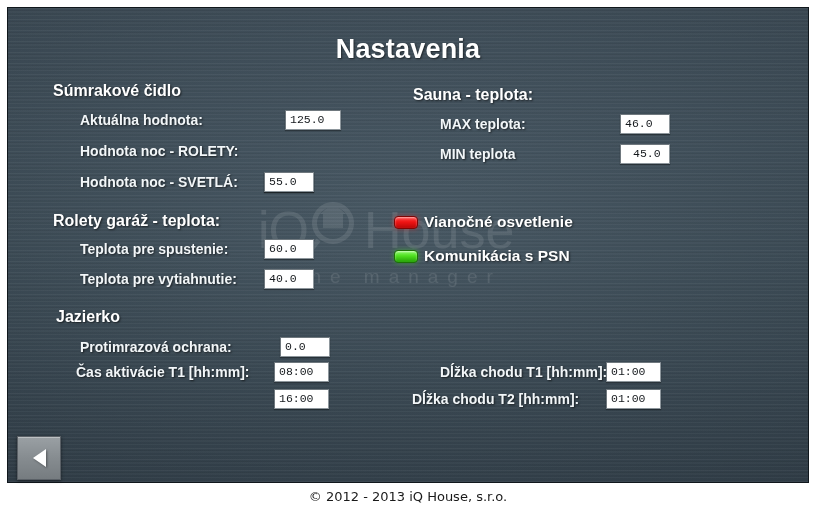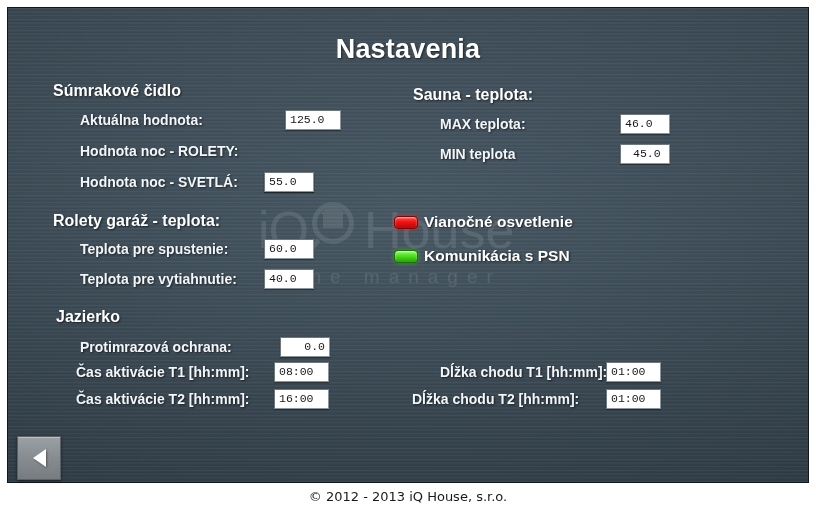--- a/index.html
+++ b/index.html
@@ -285,26 +285,25 @@
 
     <div class="abs field-label" style="left:72px; top:233px;">Teplota pre spustenie:</div>
     <div class="abs val" style="left:256px; top:231px; width:50px;">60.0</div>
 
     <div class="abs field-label" style="left:72px; top:263px;">Teplota pre vytiahnutie:</div>
     <div class="abs val" style="left:256px; top:261px; width:50px;">40.0</div>
 
     <div class="abs group-head" style="left:48px; top:300px;">Jazierko</div>
 
     <div class="abs field-label" style="left:72px; top:331px;">Protimrazová ochrana:</div>
-    <div class="abs val" style="left:272px; top:329px; width:50px;text-align:right;">0.0</div>
+    <div class="abs val" style="left:272px; top:329px; width:50px;">0.0</div>
 
     <div class="abs field-label" style="left:68px; top:356px;">Čas aktivácie T1 [hh:mm]:</div>
     <div class="abs val" style="left:266px; top:354px; width:55px;">08:00</div>
 
-    <div class="abs field-label" style="left:68px; top:383px;">Čas aktivácie T2 [hh:mm]:</div>
     <div class="abs val" style="left:266px; top:381px; width:55px;">16:00</div>
 
     <div class="abs group-head" style="left:405px; top:78px;">Sauna - teplota:</div>
 
     <div class="abs field-label" style="left:432px; top:108px;">MAX teplota:</div>
     <div class="abs val" style="left:612px; top:106px; width:50px;">46.0</div>
 
     <div class="abs field-label" style="left:432px; top:138px;">MIN teplota</div>
     <div class="abs val" style="left:612px; top:136px; width:50px;padding-left:12px;">45.0</div>
 

